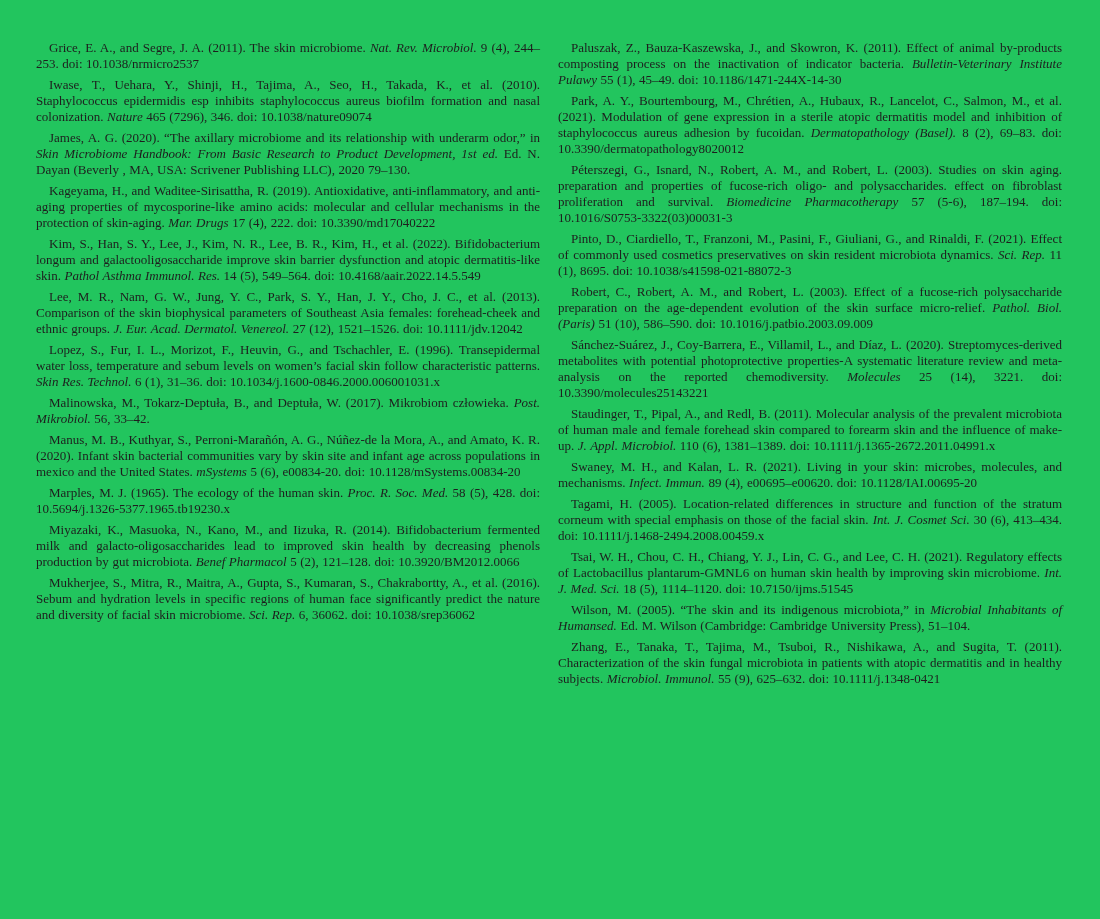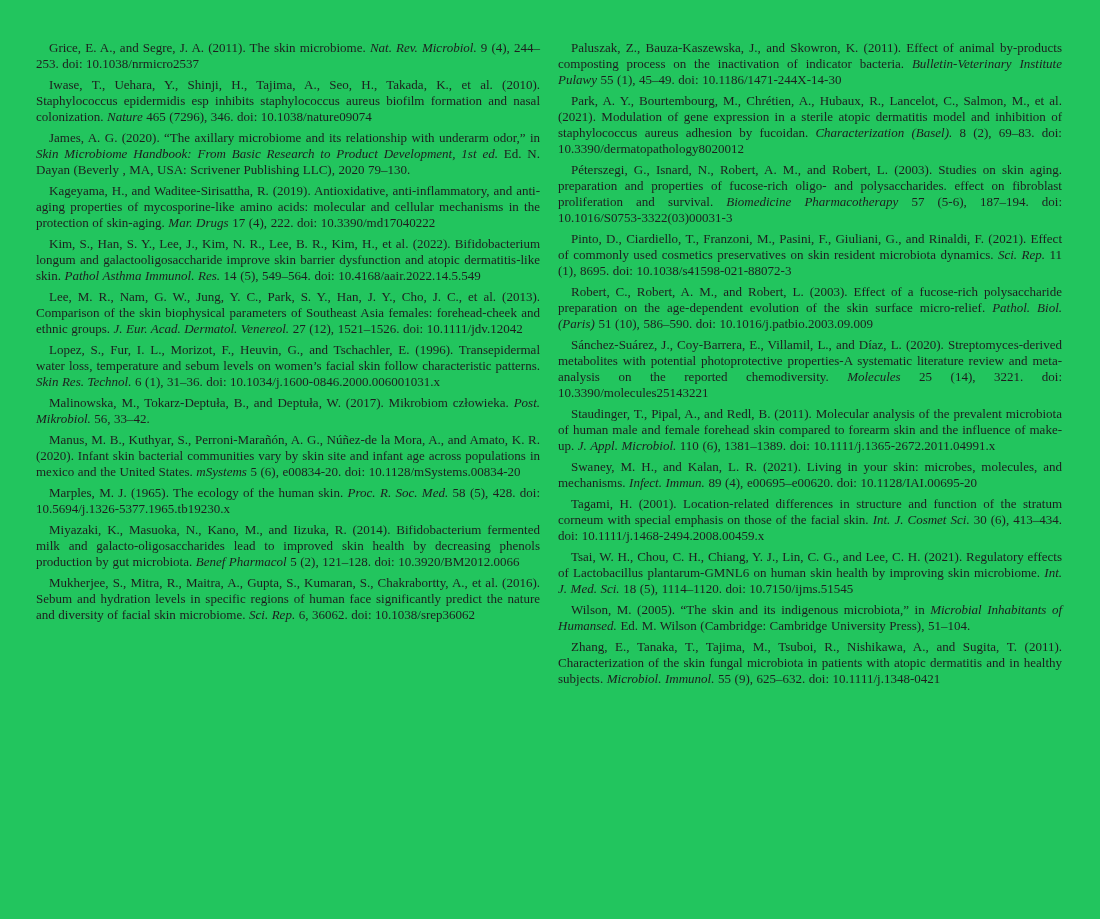--- a/index.html
+++ b/index.html
@@ -52,25 +52,25 @@
       <p class="ref"><span>Lee, M. R., Nam, G. W., Jung, Y. C., Park, S. Y., Han, J. Y., Cho, J. C., et al. (2013). Comparison of the skin biophysical parameters of Southeast Asia females: forehead-cheek and ethnic groups. </span><span class="it">J. Eur. Acad. Dermatol. Venereol.</span><span> 27 (12), 1521–1526. doi: 10.1111/jdv.12042</span></p>
       <p class="ref"><span>Lopez, S., Fur, I. L., Morizot, F., Heuvin, G., and Tschachler, E. (1996). Transepidermal water loss, temperature and sebum levels on women’s facial skin follow characteristic patterns. </span><span class="it">Skin Res. Technol.</span><span> 6 (1), 31–36. doi: 10.1034/j.1600-0846.2000.006001031.x</span></p>
       <p class="ref"><span>Malinowska, M., Tokarz-Deptuła, B., and Deptuła, W. (2017). Mikrobiom człowieka. </span><span class="it">Post. Mikrobiol.</span><span> 56, 33–42.</span></p>
       <p class="ref"><span>Manus, M. B., Kuthyar, S., Perroni-Marañón, A. G., Núñez-de la Mora, A., and Amato, K. R. (2020). Infant skin bacterial communities vary by skin site and infant age across populations in mexico and the United States. </span><span class="it">mSystems</span><span> 5 (6), e00834-20. doi: 10.1128/mSystems.00834-20</span></p>
       <p class="ref"><span>Marples, M. J. (1965). The ecology of the human skin. </span><span class="it">Proc. R. Soc. Med.</span><span> 58 (5), 428. doi: 10.5694/j.1326-5377.1965.tb19230.x</span></p>
       <p class="ref"><span>Miyazaki, K., Masuoka, N., Kano, M., and Iizuka, R. (2014). Bifidobacterium fermented milk and galacto-oligosaccharides lead to improved skin health by decreasing phenols production by gut microbiota. </span><span class="it">Benef Pharmacol</span><span> 5 (2), 121–128. doi: 10.3920/BM2012.0066</span></p>
       <p class="ref"><span>Mukherjee, S., Mitra, R., Maitra, A., Gupta, S., Kumaran, S., Chakrabortty, A., et al. (2016). Sebum and hydration levels in specific regions of human face significantly predict the nature and diversity of facial skin microbiome. </span><span class="it">Sci. Rep.</span><span> 6, 36062. doi: 10.1038/srep36062</span></p>
     </div>
   <div class="col">
       <p class="ref"><span>Paluszak, Z., Bauza-Kaszewska, J., and Skowron, K. (2011). Effect of animal by-products composting process on the inactivation of indicator bacteria. </span><span class="it">Bulletin-Veterinary Institute Pulawy</span><span> 55 (1), 45–49. doi: 10.1186/1471-244X-14-30</span></p>
-      <p class="ref"><span>Park, A. Y., Bourtembourg, M., Chrétien, A., Hubaux, R., Lancelot, C., Salmon, M., et al. (2021). Modulation of gene expression in a sterile atopic dermatitis model and inhibition of staphylococcus aureus adhesion by fucoidan. </span><span class="it">Characterization (Basel).</span><span> 8 (2), 69–83. doi: 10.3390/dermatopathology8020012</span></p>
+      <p class="ref"><span>Park, A. Y., Bourtembourg, M., Chrétien, A., Hubaux, R., Lancelot, C., Salmon, M., et al. (2021). Modulation of gene expression in a sterile atopic dermatitis model and inhibition of staphylococcus aureus adhesion by fucoidan. </span><span class="it">Dermatopathology (Basel).</span><span> 8 (2), 69–83. doi: 10.3390/dermatopathology8020012</span></p>
       <p class="ref"><span>Péterszegi, G., Isnard, N., Robert, A. M., and Robert, L. (2003). Studies on skin aging. preparation and properties of fucose-rich oligo- and polysaccharides. effect on fibroblast proliferation and survival. </span><span class="it">Biomedicine Pharmacotherapy</span><span> 57 (5-6), 187–194. doi: 10.1016/S0753-3322(03)00031-3</span></p>
       <p class="ref"><span>Pinto, D., Ciardiello, T., Franzoni, M., Pasini, F., Giuliani, G., and Rinaldi, F. (2021). Effect of commonly used cosmetics preservatives on skin resident microbiota dynamics. </span><span class="it">Sci. Rep.</span><span> 11 (1), 8695. doi: 10.1038/s41598-021-88072-3</span></p>
       <p class="ref"><span>Robert, C., Robert, A. M., and Robert, L. (2003). Effect of a fucose-rich polysaccharide preparation on the age-dependent evolution of the skin surface micro-relief. </span><span class="it">Pathol. Biol. (Paris)</span><span> 51 (10), 586–590. doi: 10.1016/j.patbio.2003.09.009</span></p>
       <p class="ref"><span>Sánchez-Suárez, J., Coy-Barrera, E., Villamil, L., and Díaz, L. (2020). Streptomyces-derived metabolites with potential photoprotective properties-A systematic literature review and meta-analysis on the reported chemodiversity. </span><span class="it">Molecules</span><span> 25 (14), 3221. doi: 10.3390/molecules25143221</span></p>
       <p class="ref"><span>Staudinger, T., Pipal, A., and Redl, B. (2011). Molecular analysis of the prevalent microbiota of human male and female forehead skin compared to forearm skin and the influence of make-up. </span><span class="it">J. Appl. Microbiol.</span><span> 110 (6), 1381–1389. doi: 10.1111/j.1365-2672.2011.04991.x</span></p>
       <p class="ref"><span>Swaney, M. H., and Kalan, L. R. (2021). Living in your skin: microbes, molecules, and mechanisms. </span><span class="it">Infect. Immun.</span><span> 89 (4), e00695–e00620. doi: 10.1128/IAI.00695-20</span></p>
-      <p class="ref"><span>Tagami, H. (2001). Location-related differences in structure and function of the stratum corneum with special emphasis on those of the facial skin. </span><span class="it">Int. J. Cosmet Sci.</span><span> 30 (6), 413–434. doi: 10.1111/j.1468-2494.2008.00459.x</span></p>
+      <p class="ref"><span>Tagami, H. (2005). Location-related differences in structure and function of the stratum corneum with special emphasis on those of the facial skin. </span><span class="it">Int. J. Cosmet Sci.</span><span> 30 (6), 413–434. doi: 10.1111/j.1468-2494.2008.00459.x</span></p>
       <p class="ref"><span>Tsai, W. H., Chou, C. H., Chiang, Y. J., Lin, C. G., and Lee, C. H. (2021). Regulatory effects of Lactobacillus plantarum-GMNL6 on human skin health by improving skin microbiome. </span><span class="it">Int. J. Med. Sci.</span><span> 18 (5), 1114–1120. doi: 10.7150/ijms.51545</span></p>
       <p class="ref"><span>Wilson, M. (2005). “The skin and its indigenous microbiota,” in </span><span class="it">Microbial Inhabitants of Humansed.</span><span> Ed. M. Wilson (Cambridge: Cambridge University Press), 51–104.</span></p>
       <p class="ref"><span>Zhang, E., Tanaka, T., Tajima, M., Tsuboi, R., Nishikawa, A., and Sugita, T. (2011). Characterization of the skin fungal microbiota in patients with atopic dermatitis and in healthy subjects. </span><span class="it">Microbiol. Immunol.</span><span> 55 (9), 625–632. doi: 10.1111/j.1348-0421</span></p>
     </div>
 </div>
 
 </body></html>

